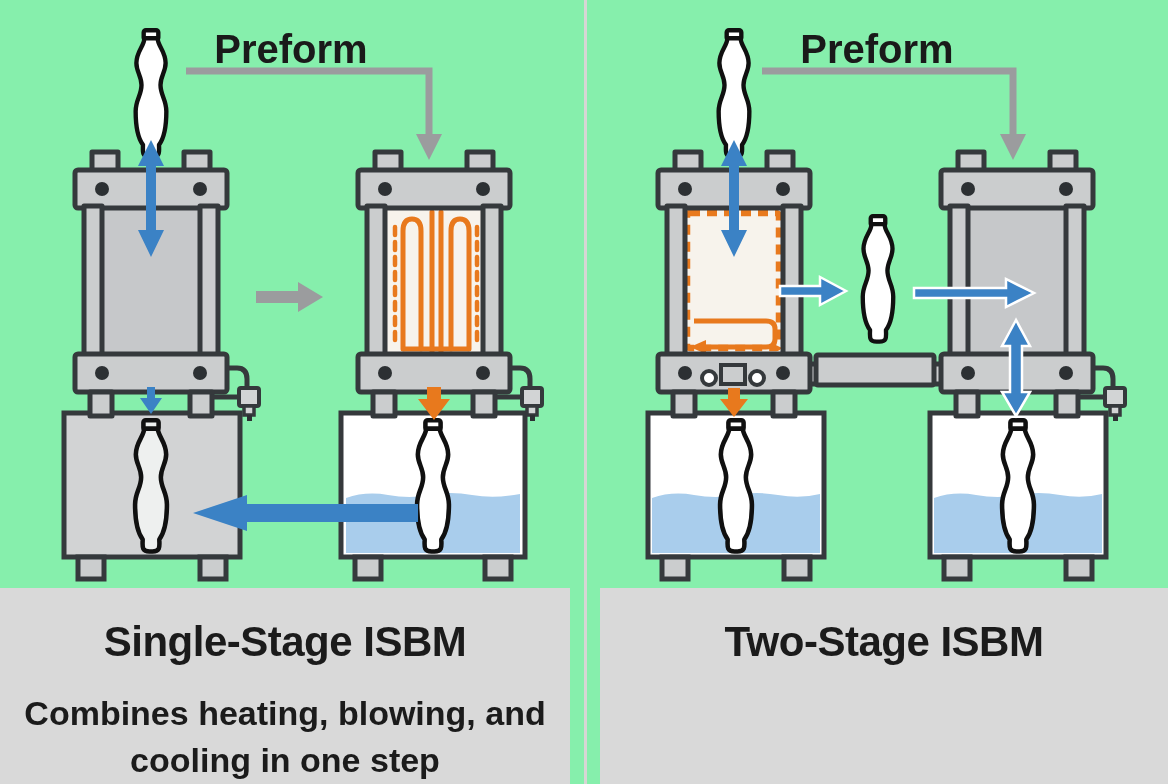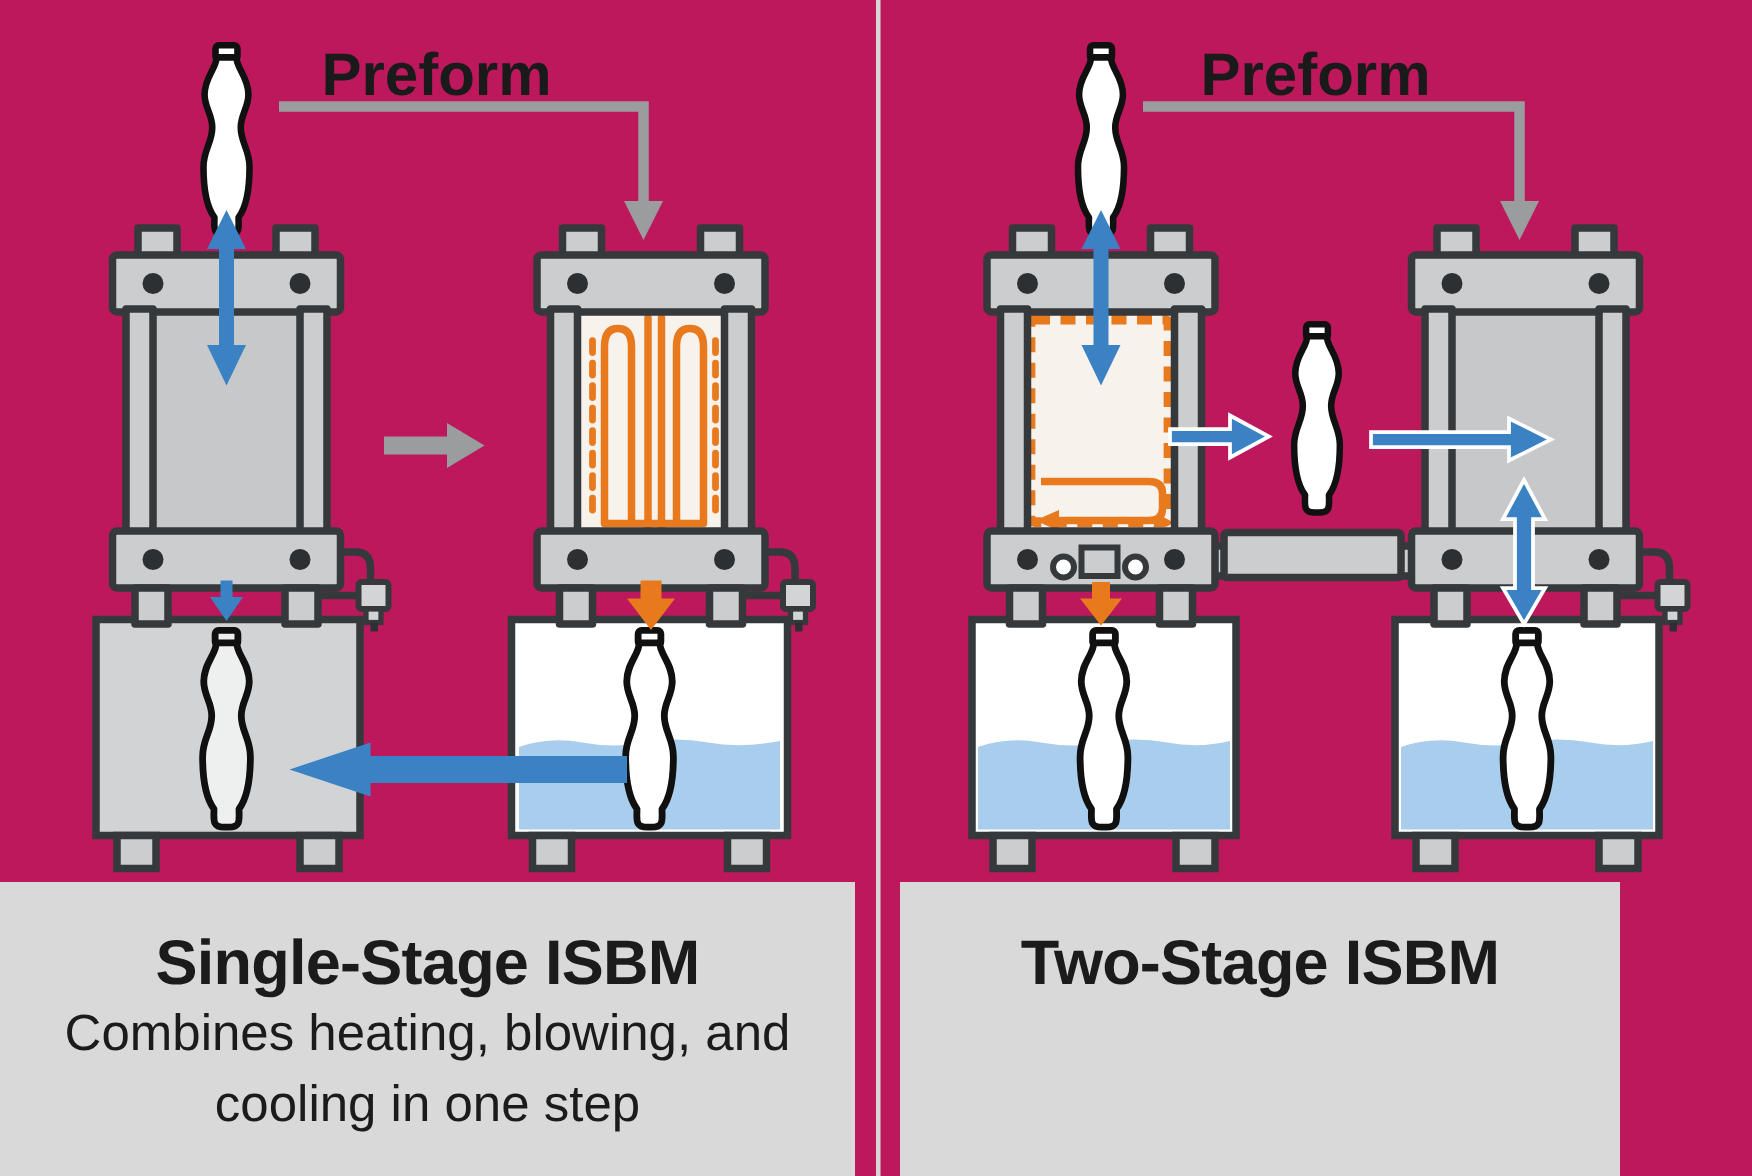--- a/index.html
+++ b/index.html
@@ -1,31 +1,31 @@
 <!DOCTYPE html>
 <html><head>
 <meta charset="utf-8">
 <style>
   html,body{margin:0;padding:0;background:#fcfcfa;}
   #stage{
     position:relative;width:1168px;height:784px;overflow:hidden;
-    background:#be185d;font-family:"Liberation Sans",sans-serif;
+    background:#86efac;font-family:"Liberation Sans",sans-serif;
   }
   #diagram{position:absolute;left:0;top:0;}
   .divider{position:absolute;left:584px;top:0;width:3px;height:784px;background:#d6d6d4;}
   .caption{
     position:absolute;top:588px;height:196px;background:#d9d9d9;
     text-align:center;overflow:hidden;color:#1b1b1b;
   }
   .caption h2{
     margin:30px 0 0;font-size:42px;font-weight:700;letter-spacing:-0.5px;
     font-family:"Liberation Sans",sans-serif;
   }
   .caption p{
-    margin:0 auto 0;font-size:34px;line-height:1.38;max-width:560px;font-weight:400;
+    margin:24px auto 0;font-size:34px;line-height:1.38;max-width:560px;font-weight:700;
   }
   svg text{font-family:"Liberation Sans",sans-serif;}
 </style>
 </head>
 <body>
 
 <div id="stage">
 
   <div class="divider"></div>
 
@@ -189,17 +189,17 @@
 
       <polygon points="1016,320 1002,346 1010,346 1010,392 1002,392 1016,416 1030,392 1022,392 1022,346 1030,346" fill="#3b82c5" stroke="#ffffff" stroke-width="2.5"></polygon>
     </g>
   </svg>
 
   <div class="caption" style="left:0;width:570px">
     <h2>Single-Stage ISBM</h2>
     <p>Combines heating, blowing, and cooling in one step</p>
   </div>
 
-  <div class="caption" style="left:600px;width:480px">
+  <div class="caption" style="left:600px;width:568px">
     <h2>Two-Stage ISBM</h2>
   </div>
 
 </div>
 
 </body></html>

